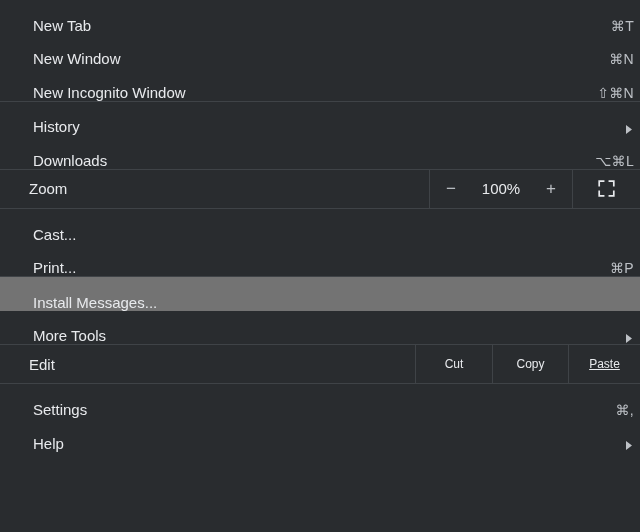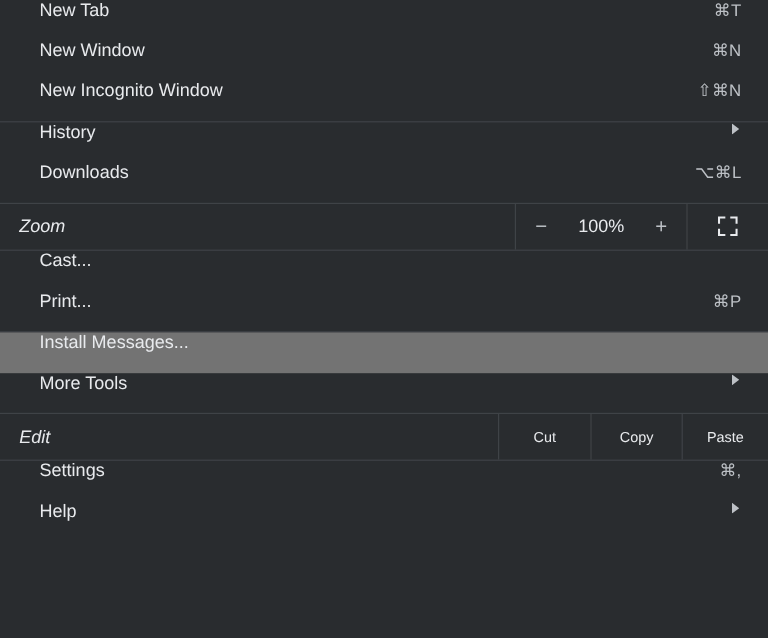--- a/index.html
+++ b/index.html
@@ -30,22 +30,22 @@
     height: 1px;
     width: 100%;
     background: #3f4347;
     flex: none;
   }
 
   
   .row {
     height: 33.6px;
     display: flex;
-    align-items: flex-start;
-    padding: 0 16px 0 33px;
+    align-items: flex-end;
+    padding: 0 0 0 33px;
     box-sizing: border-box;
     font-size: 15px;
     color: #e8eaed;
     white-space: nowrap;
     flex: none;
   }
   .row.highlight { background: #737373; }
   .row .label { flex: 1 1 auto; overflow: hidden; text-overflow: ellipsis; }
   .row .accel {
     flex: none;
@@ -69,26 +69,25 @@
   .crow {
     height: 38px;
     display: flex;
     align-items: stretch;
     box-sizing: border-box;
     flex: none;
   }
   .crow .cell-label {
     display: flex;
     align-items: center;
-    padding-left: 16px;
+    padding-left: 29px;
     font-size: 15px;
     color: #e8eaed;
     flex: 1 1 auto;
     box-sizing: border-box;
-    font-style: italic;
   }
   .vdiv {
     width: 1px;
     background: #3f4347;
     flex: none;
     align-self: stretch;
   }
   .cell-btn {
     display: flex;
     align-items: center;
@@ -102,21 +101,21 @@
 
   
   .zoom-minus  { width: 42px; font-size: 17px; color: #bdc1c6; }
   .zoom-value  { width: 58px; font-size: 15px; }
   .zoom-plus   { width: 42px; font-size: 17px; color: #bdc1c6; }
   .zoom-full   { width: 67px; }
 
   
   .edit-cut    { width: 76px; }
   .edit-copy   { width: 75px; }
-  .edit-paste  { width: 71px; }
+  .edit-paste  { width: 71px; text-decoration: underline; }
 
   .fs-icon { display: block; }
 </style>
 </head>
 <body>
 
 <div class="menu">
 
   <div class="group">
     <div class="row">

